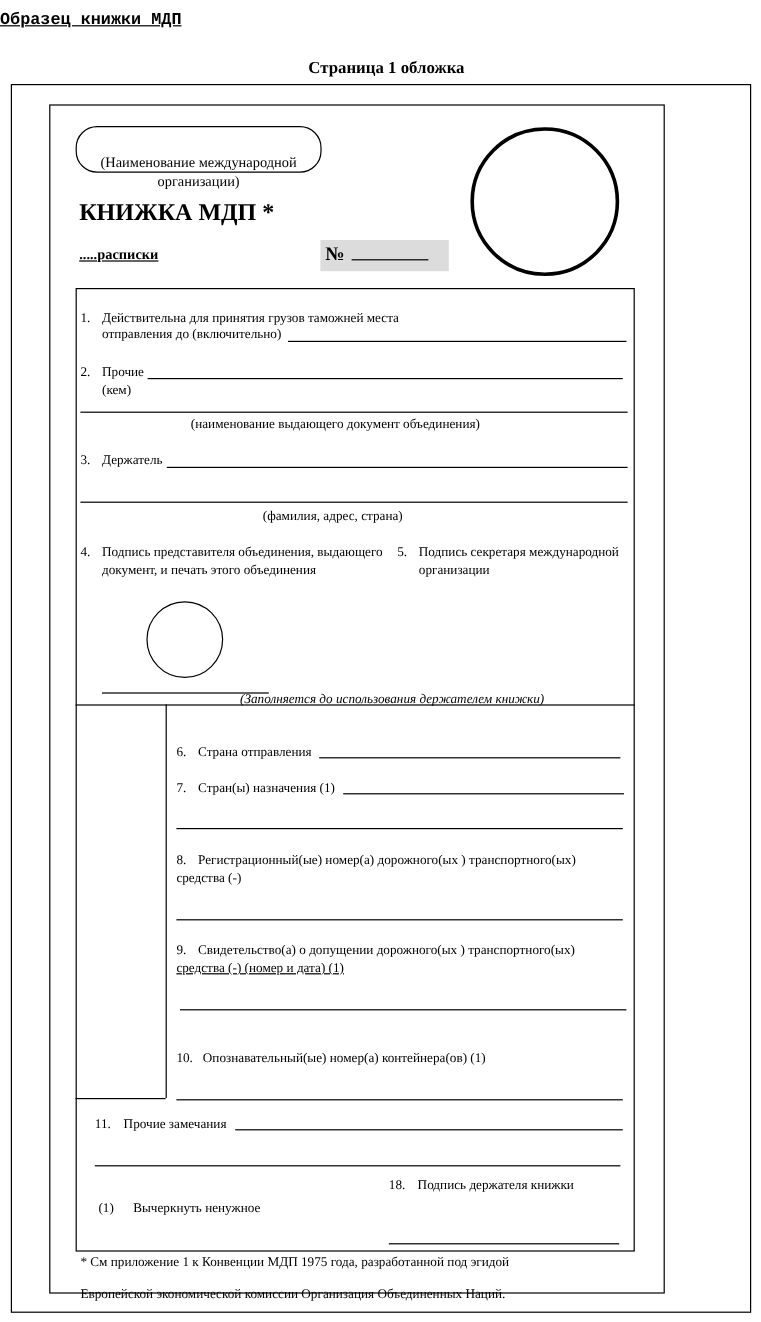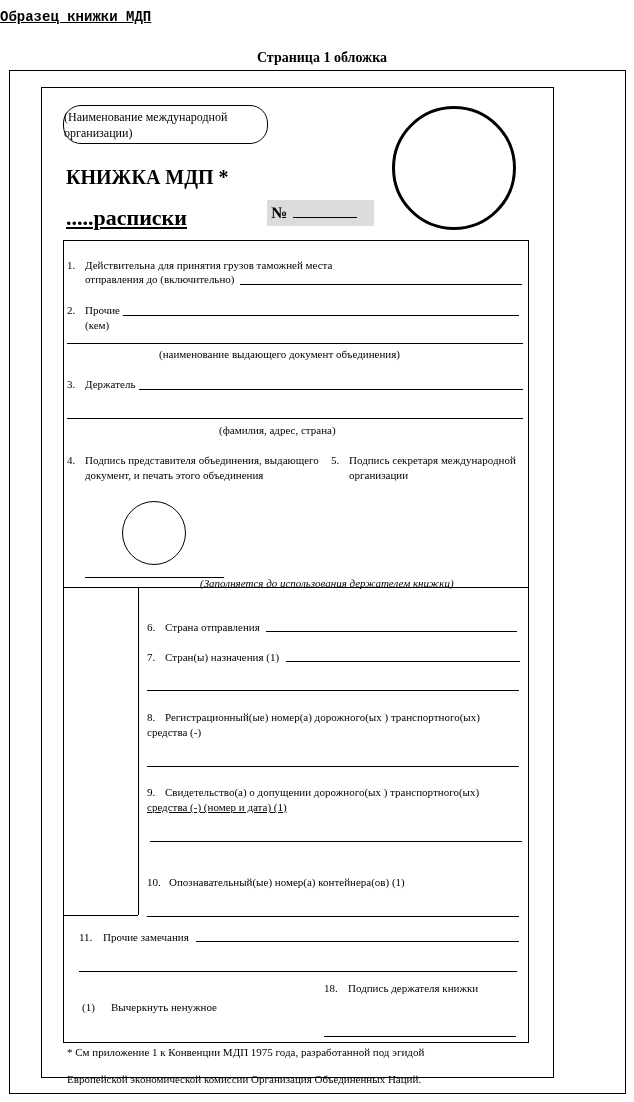--- a/index.html
+++ b/index.html
@@ -4,23 +4,23 @@
 <style>
   html, body { margin:0; padding:0; background:#ffffff; }
   body { width:634px; height:1102px; position:relative; overflow:hidden;
          font-family: "Liberation Serif", "DejaVu Serif", serif; color:#000; }
   .abs { position:absolute; }
   .title { left:0; width:612px; top:9px; text-align:left; font-weight:bold; font-size:14px; text-decoration:underline;font-family:Liberation Mono, monospace; }
   .subtitle { left:0; width:644px; top:50px; text-align:center; font-weight:bold; font-size:14px; }
   .frame { border:1px solid #000; box-sizing:border-box; }
   .outer { left:9px; top:70px; width:617px; height:1024px; }
   .inner { left:41px; top:87px; width:513px; height:991px; }
-  .orgbox { left:63px; top:105px; width:205px; height:39px; font-size:12px; text-align:left; line-height:16px; padding-top:3px;border-radius:18px; }
+  .orgbox { left:63px; top:105px; width:205px; height:39px; font-size:12px; text-align:center; line-height:16px; padding-top:21px;border-radius:18px; }
   .bigtitle { left:66px; top:166px; font-size:20px; font-weight:bold; }
-  .receipts { left:66px; top:205px; font-size:22px; font-weight:bold; text-decoration:underline; }
+  .receipts { left:66px; top:205px; font-size:12px; font-weight:bold; text-decoration:underline; }
   .numbox { left:267px; top:200px; width:107px; height:26px; background:#dcdcdc; font-size:16px; font-weight:bold; line-height:26px; padding-left:4px; box-sizing:border-box; }
   .numbox .blank { display:inline-block; width:64px; border-bottom:1px solid #000; height:14px; vertical-align:baseline; margin-left:6px; }
   .stamp-big { left:392px; top:106px; width:124px; height:124px; border:3px solid #000; border-radius:50%; box-sizing:border-box; }
   .form { left:63px; top:240px; width:466px; height:803px; }
   .hline { height:0; border-top:1px solid #000; }
   .vline { width:0; border-left:1px solid #000; }
   .t { font-size:11px; white-space:nowrap; line-height:14px; }
   .it { font-style:italic; }
   .stamp-small { left:122px; top:501px; width:64px; height:64px; border:1px solid #000; border-radius:50%; box-sizing:border-box; }
   .foot { font-size:11px; line-height:15px; }

